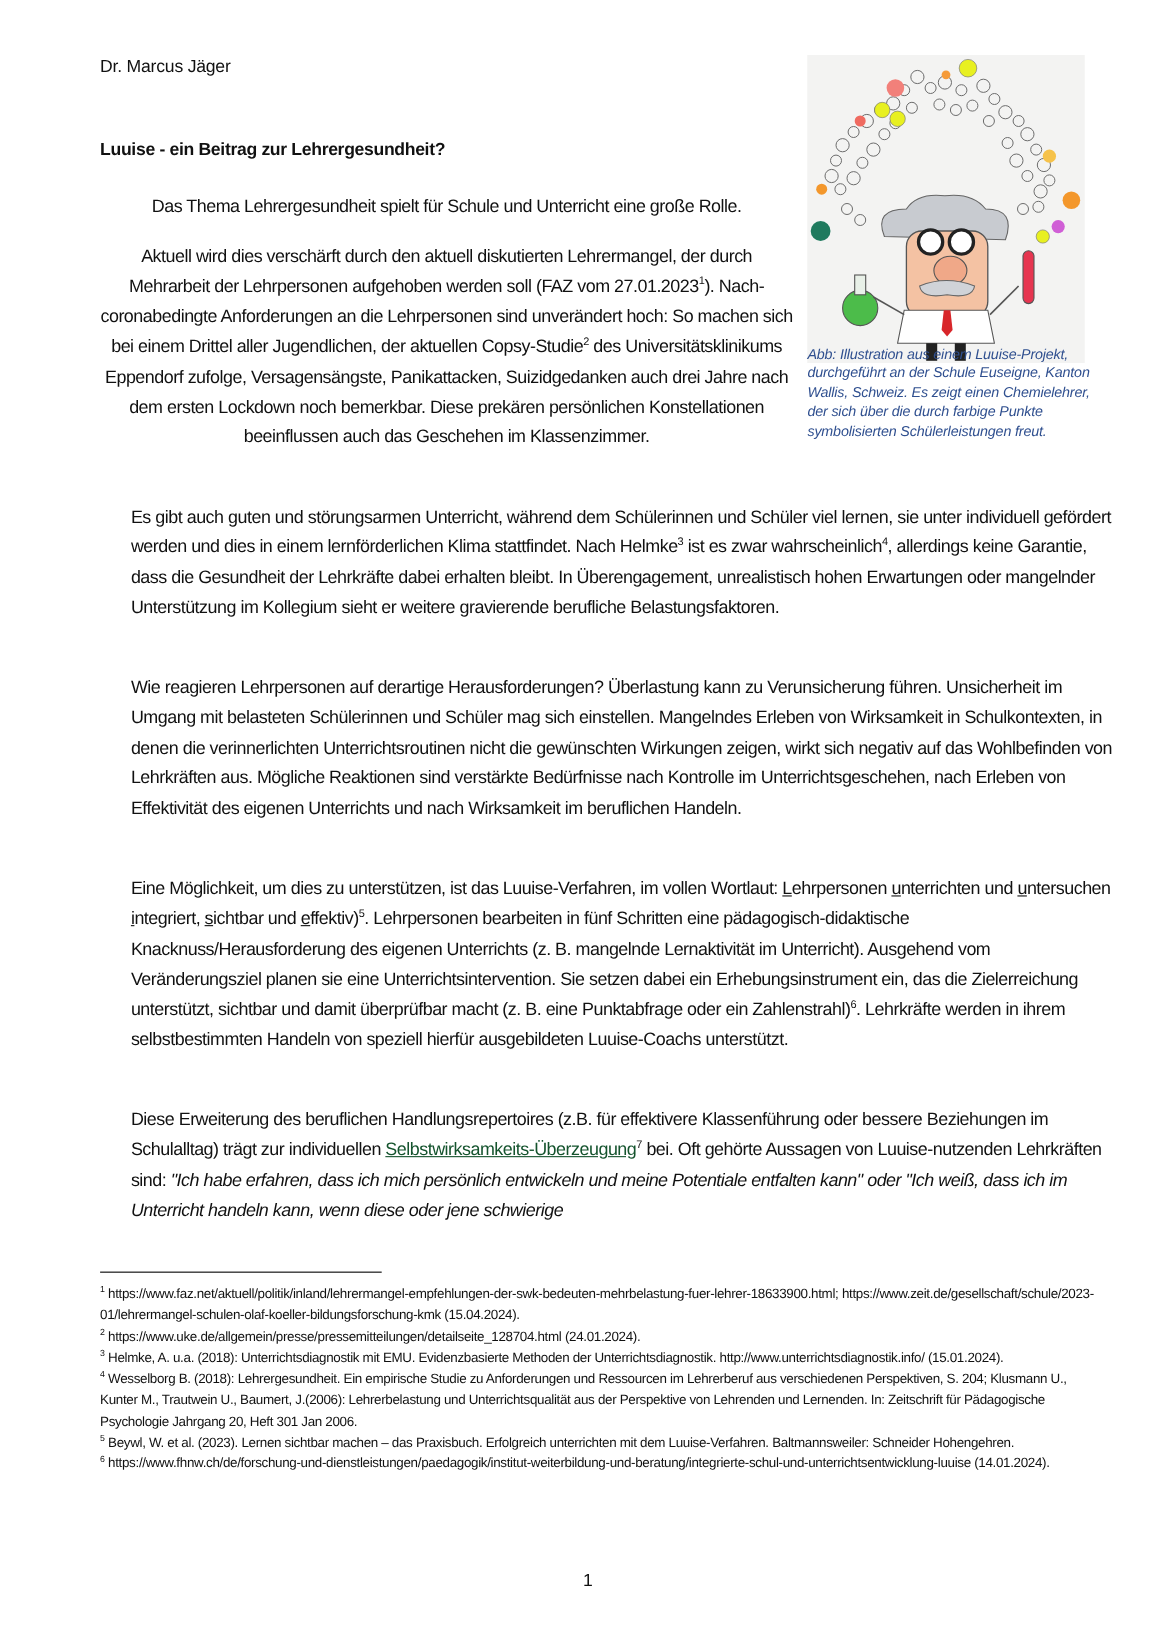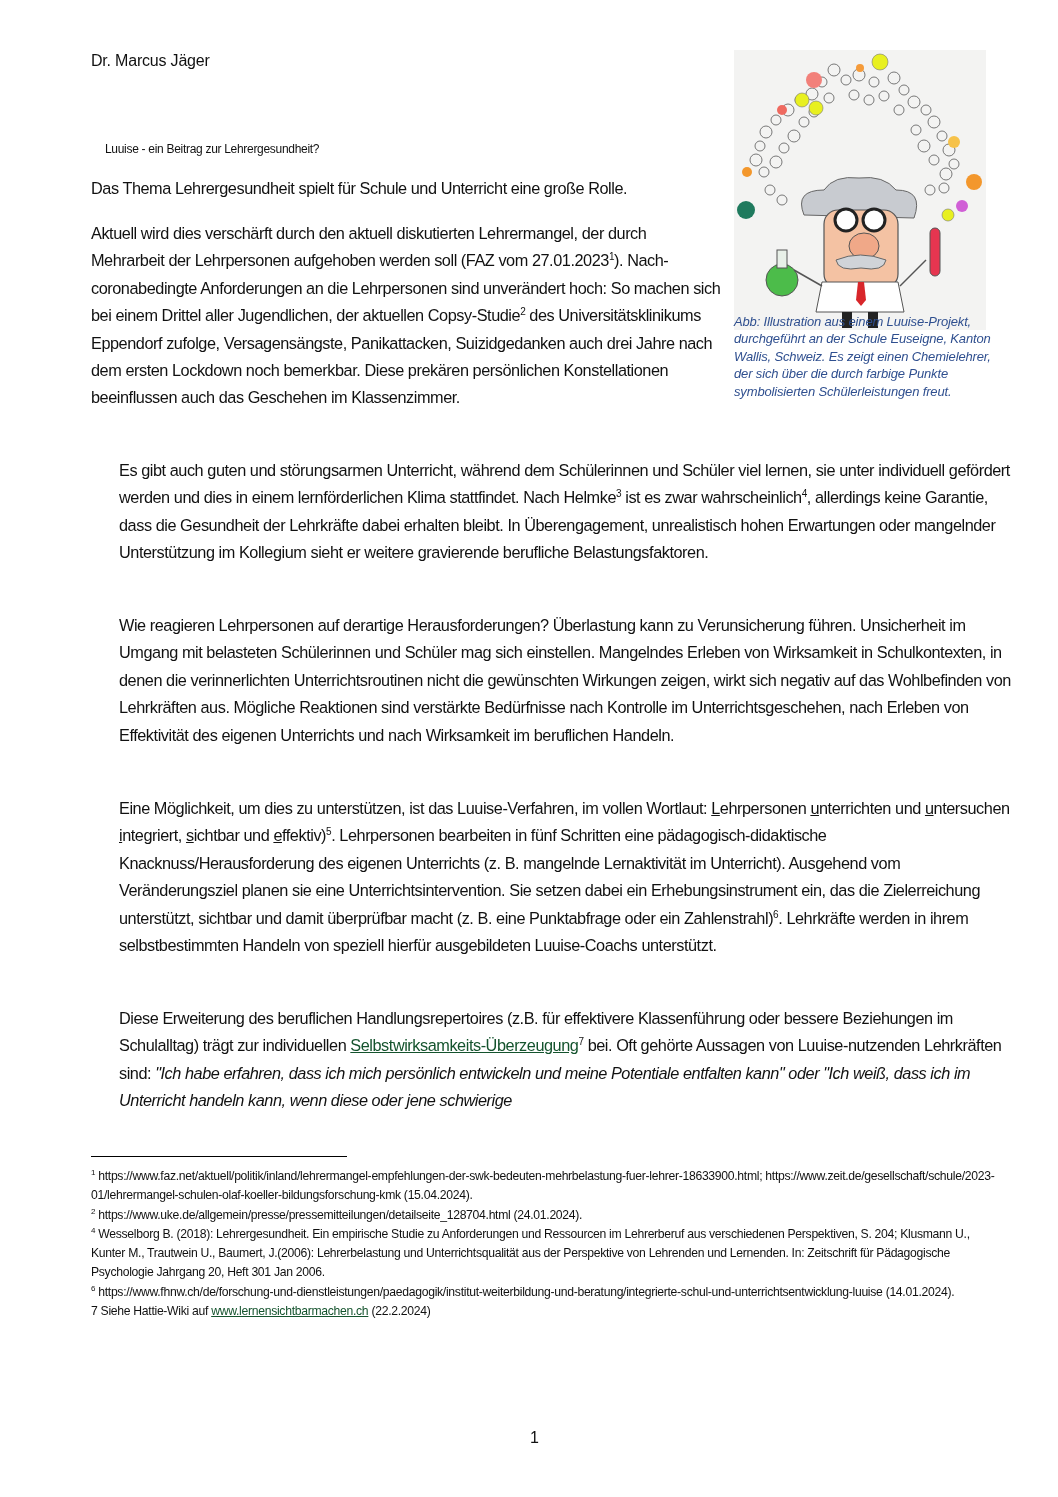--- a/index.html
+++ b/index.html
@@ -2,26 +2,26 @@
 <html><head>
   <meta charset="utf-8">
   <style>
     html, body { margin: 0; padding: 0; background: #ffffff; }
     body {
       width: 1058px; height: 1497px; position: relative; overflow: hidden;
       font-family: "Liberation Sans", sans-serif; color: #111111;
     }
     .page { position: absolute; left: 0; top: 0; width: 1058px; height: 1497px; }
     .author { position: absolute; left: 91px; top: 52px; font-size: 16px; letter-spacing: -0.2px; }
-    .title { position: absolute; left: 91px; top: 128px; font-size: 12px; font-weight: normal; letter-spacing: -0.3px; margin: 14px; }
+    .title { position: absolute; left: 91px; top: 128px; font-size: 16px; font-weight: bold; letter-spacing: -0.3px; margin: 0; }
     .para {
       position: absolute; left: 91px; font-size: 16.3px; line-height: 27.4px;
       letter-spacing: -0.45px; margin: 0;
     }
-    .narrow { width: 630px; }
+    .narrow { width: 630px; text-align: center; }
     .wide { width: 900px; margin-left: 28px; }
     sup { font-size: 10px; line-height: 0; vertical-align: super; }
     .u { text-decoration: underline; }
     .link { color: #14532d; text-decoration: underline; }
     .quote { font-style: italic; }
     .figure { position: absolute; left: 734px; top: 50px; width: 252px; height: 280px; background: #f2f2f1; overflow: hidden; }
     .figure svg { width: 100%; height: 100%; display: block; }
     .caption {
       position: absolute; left: 734px; top: 313px; width: 262px;
       font-size: 13px; line-height: 17.4px; font-style: italic; color: #2f4f8f; letter-spacing: -0.15px; margin: 0;
@@ -127,19 +127,20 @@
 
   <p class="para wide" style="top:795px;"><span>Eine Möglichkeit, um dies zu unterstützen, ist das Luuise-Verfahren, im vollen Wortlaut: </span><span class="u">L</span><span>ehrpersonen </span><span class="u">u</span><span>nterrichten und </span><span class="u">u</span><span>ntersuchen </span><span class="u">i</span><span>ntegriert, </span><span class="u">s</span><span>ichtbar und </span><span class="u">e</span><span>ffektiv)</span><sup>5</sup><span>. Lehrpersonen bearbeiten in fünf Schritten eine pädagogisch-didaktische Knacknuss/Herausforderung des eigenen Unterrichts (z. B. mangelnde Lernaktivität im Unterricht). Ausgehend vom Veränderungsziel planen sie eine Unterrichtsintervention. Sie setzen dabei ein Erhebungsinstrument ein, das die Zielerreichung unterstützt, sichtbar und damit überprüfbar macht (z. B. eine Punktabfrage oder ein Zahlenstrahl)</span><sup>6</sup><span>. Lehrkräfte werden in ihrem selbstbestimmten Handeln von speziell hierfür ausgebildeten Luuise-Coachs unterstützt.</span></p>
 
   <p class="para wide" style="top:1005px;"><span>Diese Erweiterung des beruflichen Handlungsrepertoires (z.B. für effektivere Klassenführung oder bessere Beziehungen im Schulalltag) trägt zur individuellen </span><a class="link">Selbstwirksamkeits-Überzeugung</a><sup>7</sup><span>  bei. Oft gehörte Aussagen von Luuise-nutzenden Lehrkräften sind: </span><span class="quote">"Ich habe erfahren, dass ich mich persönlich entwickeln und meine Potentiale entfalten kann" oder "Ich weiß, dass ich im Unterricht handeln kann, wenn diese oder jene schwierige</span></p>
 
   <div class="fn-rule"></div>
 
   <div class="footnotes">
     <p class="fn"><sup>1</sup><span> https://www.faz.net/aktuell/politik/inland/lehrermangel-empfehlungen-der-swk-bedeuten-mehrbelastung-fuer-lehrer-18633900.html; https://www.zeit.de/gesellschaft/schule/2023-01/lehrermangel-schulen-olaf-koeller-bildungsforschung-kmk (15.04.2024).</span></p>
     <p class="fn"><sup>2</sup><span> https://www.uke.de/allgemein/presse/pressemitteilungen/detailseite_128704.html (24.01.2024).</span></p>
+    <p class="fn"><sup>3</sup><span> Helmke, A. u.a. (2018): Unterrichtsdiagnostik mit EMU. Evidenzbasierte Methoden der Unterrichtsdiagnostik. http://www.unterrichtsdiagnostik.info/ (15.01.2024).</span></p>
     <p class="fn"><sup>4</sup><span> Wesselborg B. (2018): Lehrergesundheit. Ein empirische Studie zu Anforderungen und Ressourcen im Lehrerberuf aus verschiedenen Perspektiven, S. 204; Klusmann U., Kunter M., Trautwein U., Baumert, J.(2006): Lehrerbelastung und Unterrichtsqualität aus der Perspektive von Lehrenden und Lernenden. In: Zeitschrift für Pädagogische Psychologie Jahrgang 20, Heft 301 Jan 2006.</span></p>
+    <p class="fn"><sup>5</sup><span> Beywl, W. et al. (2023). Lernen sichtbar machen – das Praxisbuch. Erfolgreich unterrichten mit dem Luuise-Verfahren. Baltmannsweiler: Schneider Hohengehren.</span></p>
     <p class="fn"><sup>6</sup><span> https://www.fhnw.ch/de/forschung-und-dienstleistungen/paedagogik/institut-weiterbildung-und-beratung/integrierte-schul-und-unterrichtsentwicklung-luuise (14.01.2024).</span></p>
-    <p class="fn"><span>7 Siehe Hattie-Wiki auf  </span><a class="link">www.lernensichtbarmachen.ch</a><span> (22.2.2024)</span></p>
   </div>
 
   <div class="page-number">1</div>
 </div>
 
 </body></html>

